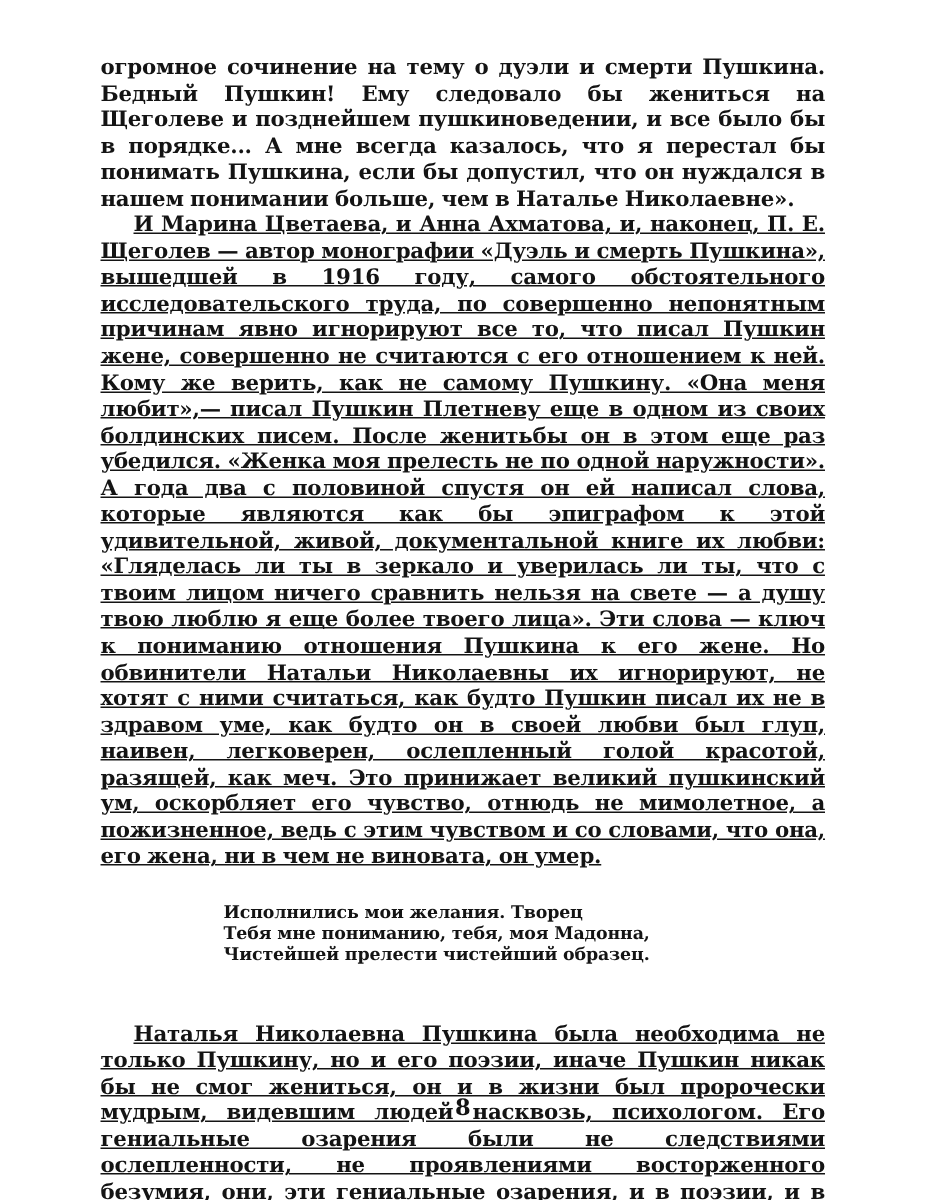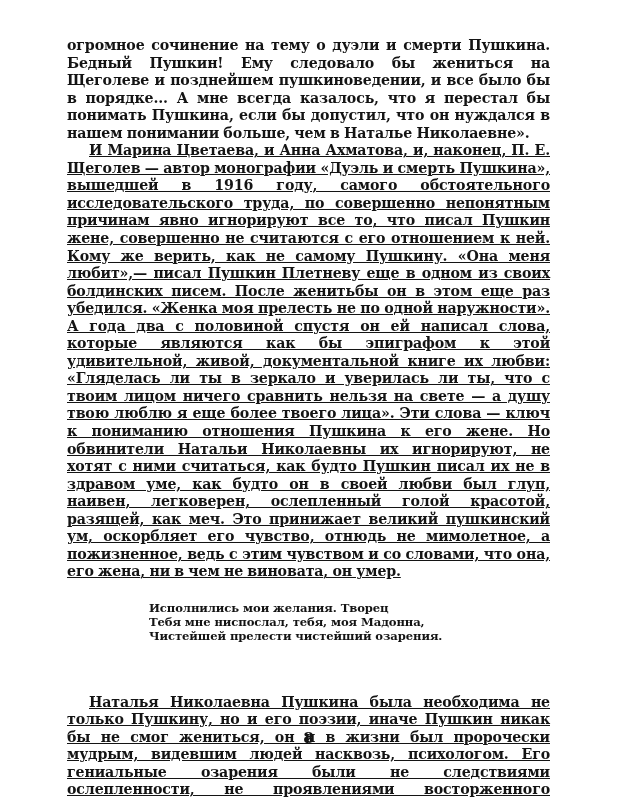--- a/index.html
+++ b/index.html
@@ -26,21 +26,21 @@
       font-size: 14.2px;
       line-height: 17.55px;
       text-align: justify;
       text-align-last: left;
       font-weight: bold;
       letter-spacing: -0.15px;
       word-spacing: -0.5px;
     }
     .para.indent { text-indent: 22px; text-decoration: underline; }
     .verse {
-      margin: 20px 0 16px 82px;
+      margin: 20px 0 4px 82px;
       font-size: 11.6px;
       line-height: 14.2px;
       font-weight: bold;
       letter-spacing: -0.1px;
     }
     .verse .line { display: block; white-space: nowrap; }
     .gap-after-verse { height: 34px; }
     .page-number {
       position: absolute;
       left: 0;
@@ -54,22 +54,22 @@
   </style>
 </head>
 <body>
 
 <div class="page">
   <p class="para">огромное сочинение на тему о дуэли и смерти Пушкина. Бедный Пушкин! Ему следовало бы жениться на Щеголеве и позднейшем пушкиноведении, и все было бы в порядке... А мне всегда казалось, что я перестал бы понимать Пушкина, если бы допустил, что он нуждался в нашем понимании больше, чем в Наталье Николаевне».</p>
   <p class="para indent">И Марина Цветаева, и Анна Ахматова, и, наконец, П. Е. Щеголев — автор монографии «Дуэль и смерть Пушкина», вышедшей в 1916 году, самого обстоятельного исследовательского труда, по совершенно непонятным причинам явно игнорируют все то, что писал Пушкин жене, совершенно не считаются с его отношением к ней. Кому же верить, как не самому Пушкину. «Она меня любит»,— писал Пушкин Плетневу еще в одном из своих болдинских писем. После женитьбы он в этом еще раз убедился. «Женка моя прелесть не по одной наружности». А года два с половиной спустя он ей написал слова, которые являются как бы эпиграфом к этой удивительной, живой, документальной книге их любви: «Гляделась ли ты в зеркало и уверилась ли ты, что с твоим лицом ничего сравнить нельзя на свете — а душу твою люблю я еще более твоего лица». Эти слова — ключ к пониманию отношения Пушкина к его жене. Но обвинители Натальи Николаевны их игнорируют, не хотят с ними считаться, как будто Пушкин писал их не в здравом уме, как будто он в своей любви был глуп, наивен, легковерен, ослепленный голой красотой, разящей, как меч. Это принижает великий пушкинский ум, оскорбляет его чувство, отнюдь не мимолетное, а пожизненное, ведь с этим чувством и со словами, что она, его жена, ни в чем не виновата, он умер.</p>
 
   <div class="verse">
     <span class="line">Исполнились мои желания. Творец</span>
-    <span class="line">Тебя мне ниспослал, тебя, моя Мадонна,</span>
-    <span class="line">Чистейшей прелести чистейший озарения.</span>
+    <span class="line">Тебя мне пониманию, тебя, моя Мадонна,</span>
+    <span class="line">Чистейшей прелести чистейший образец.</span>
   </div>
 
   <div class="gap-after-verse"></div>
 
   <p class="para indent">Наталья Николаевна Пушкина была необходима не только Пушкину, но и его поэзии, иначе Пушкин никак бы не смог жениться, он и в жизни был пророчески мудрым, видевшим людей насквозь, психологом. Его гениальные озарения были не следствиями ослепленности, не проявлениями восторженного безумия, они, эти гениальные озарения, и в поэзии, и в его жизни всегда исходили из реального понимания жизни, постижения всех ее глубин.</p>
 
 </div>
 
 <div class="page-number">8</div>
 

